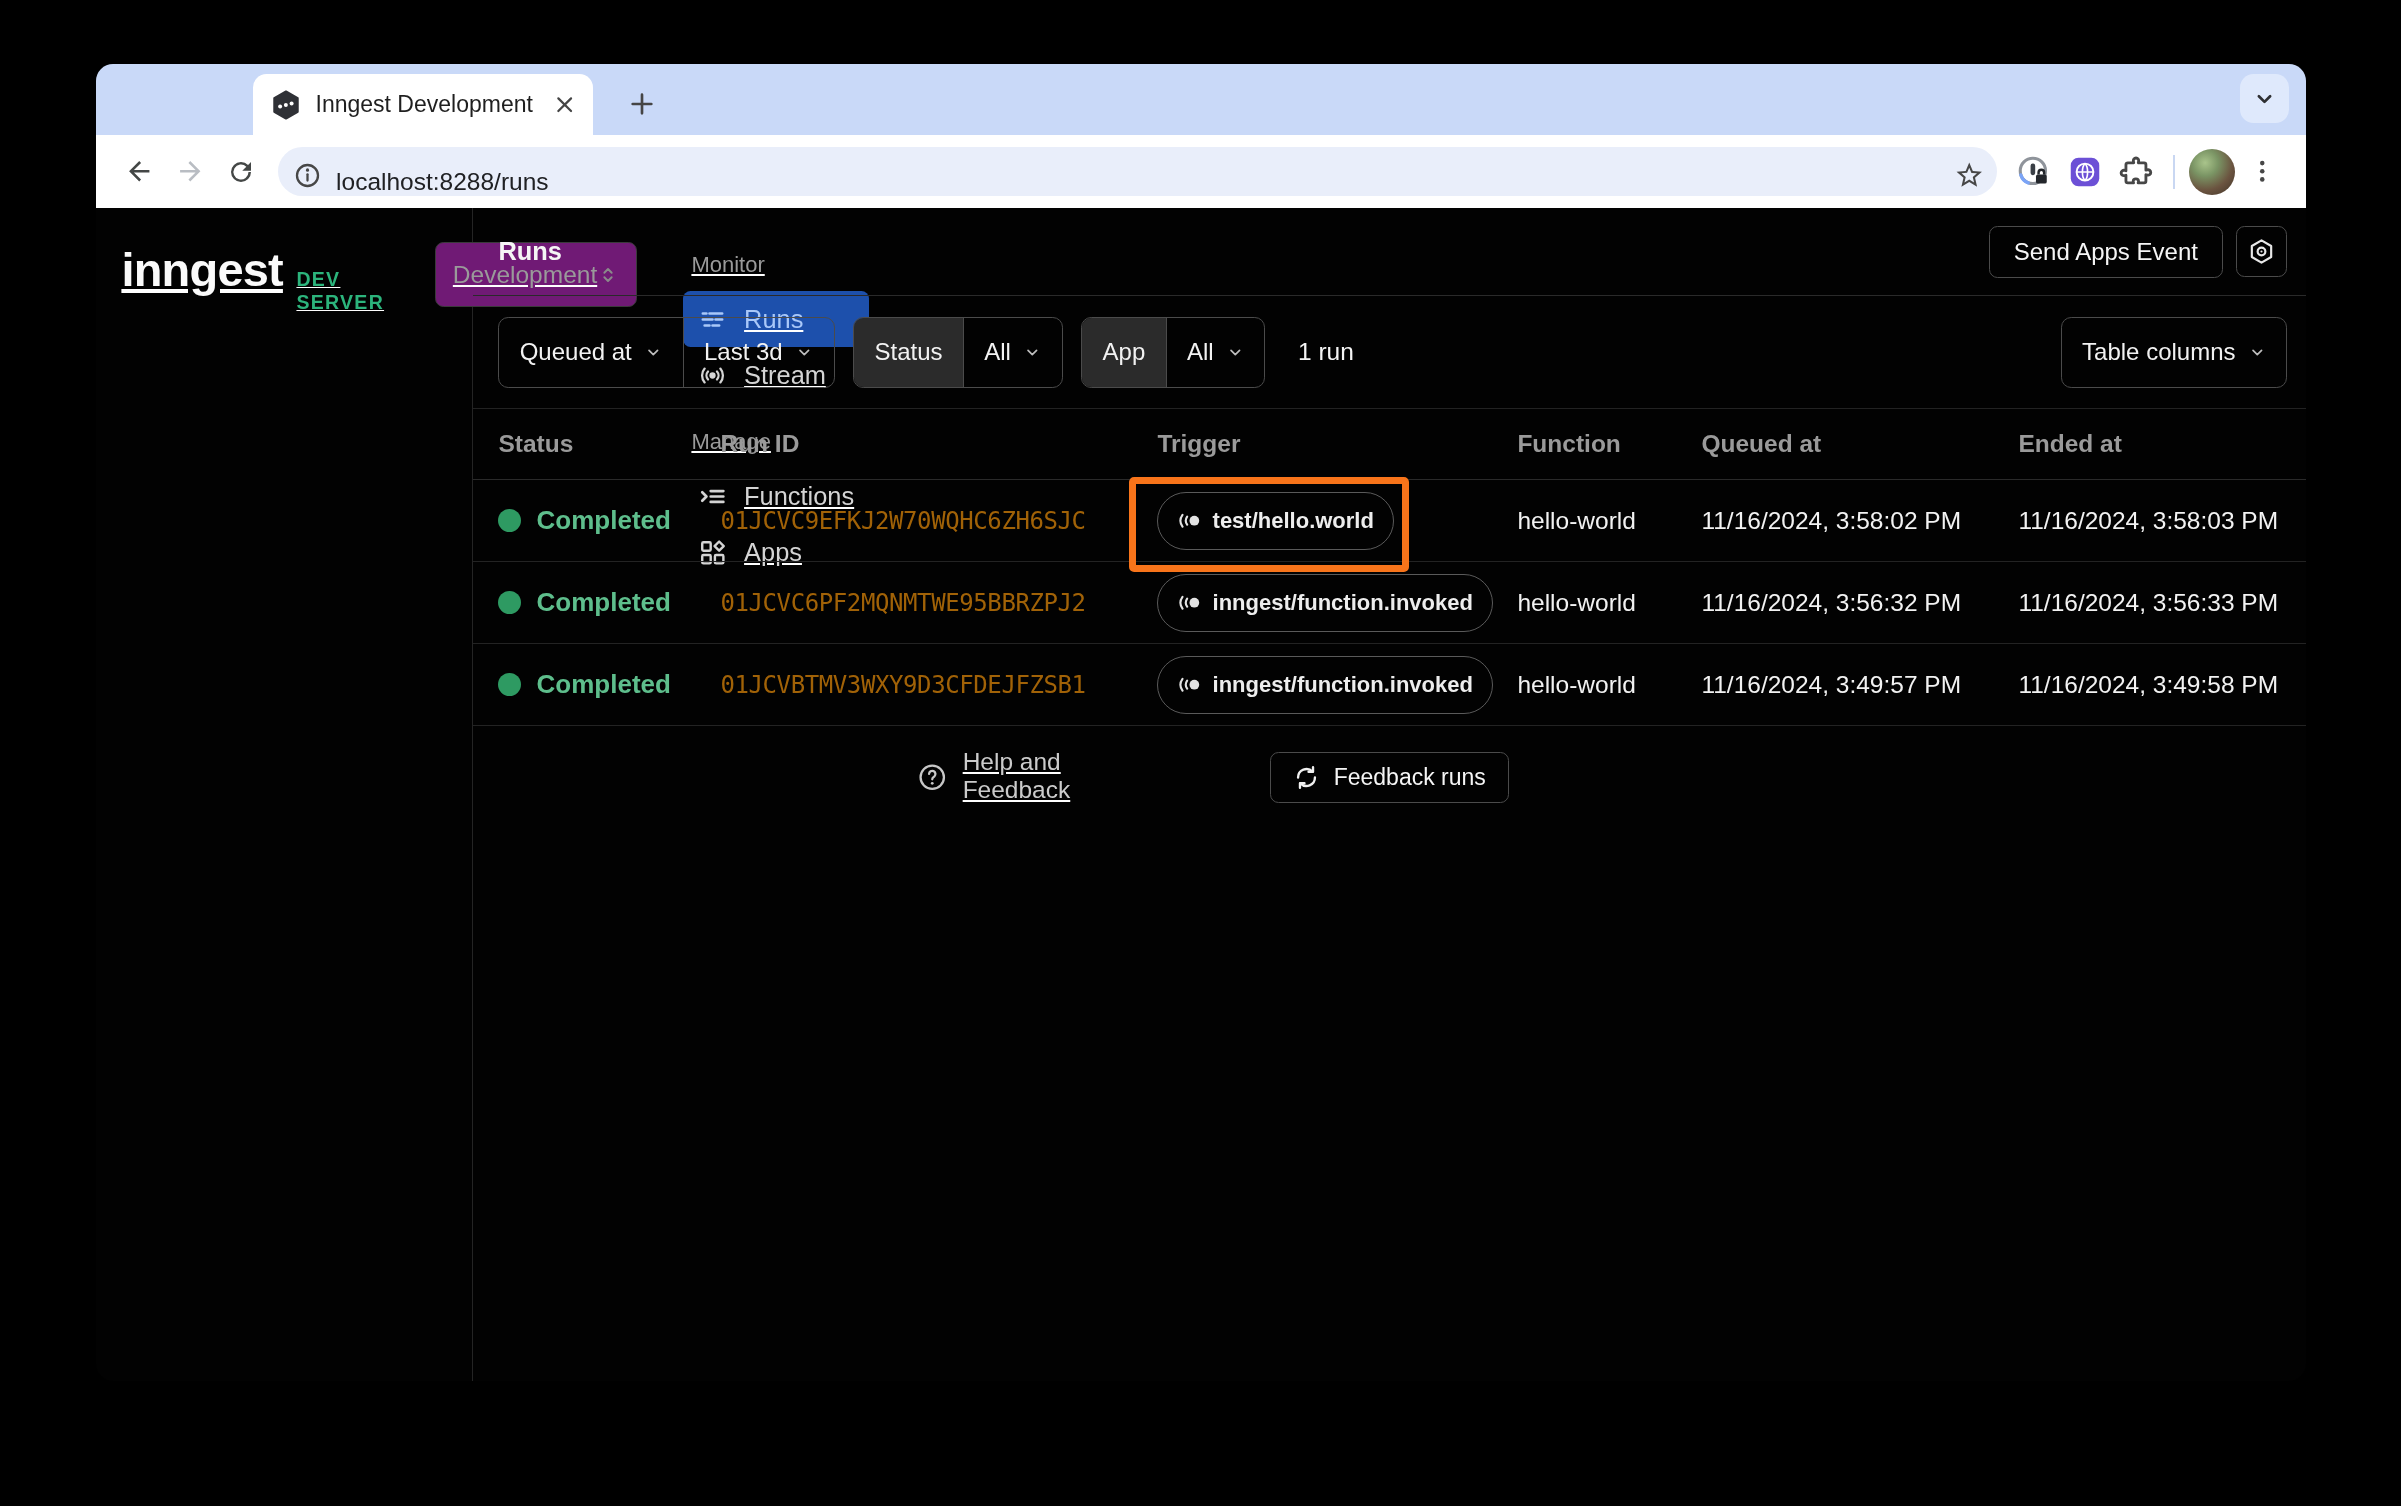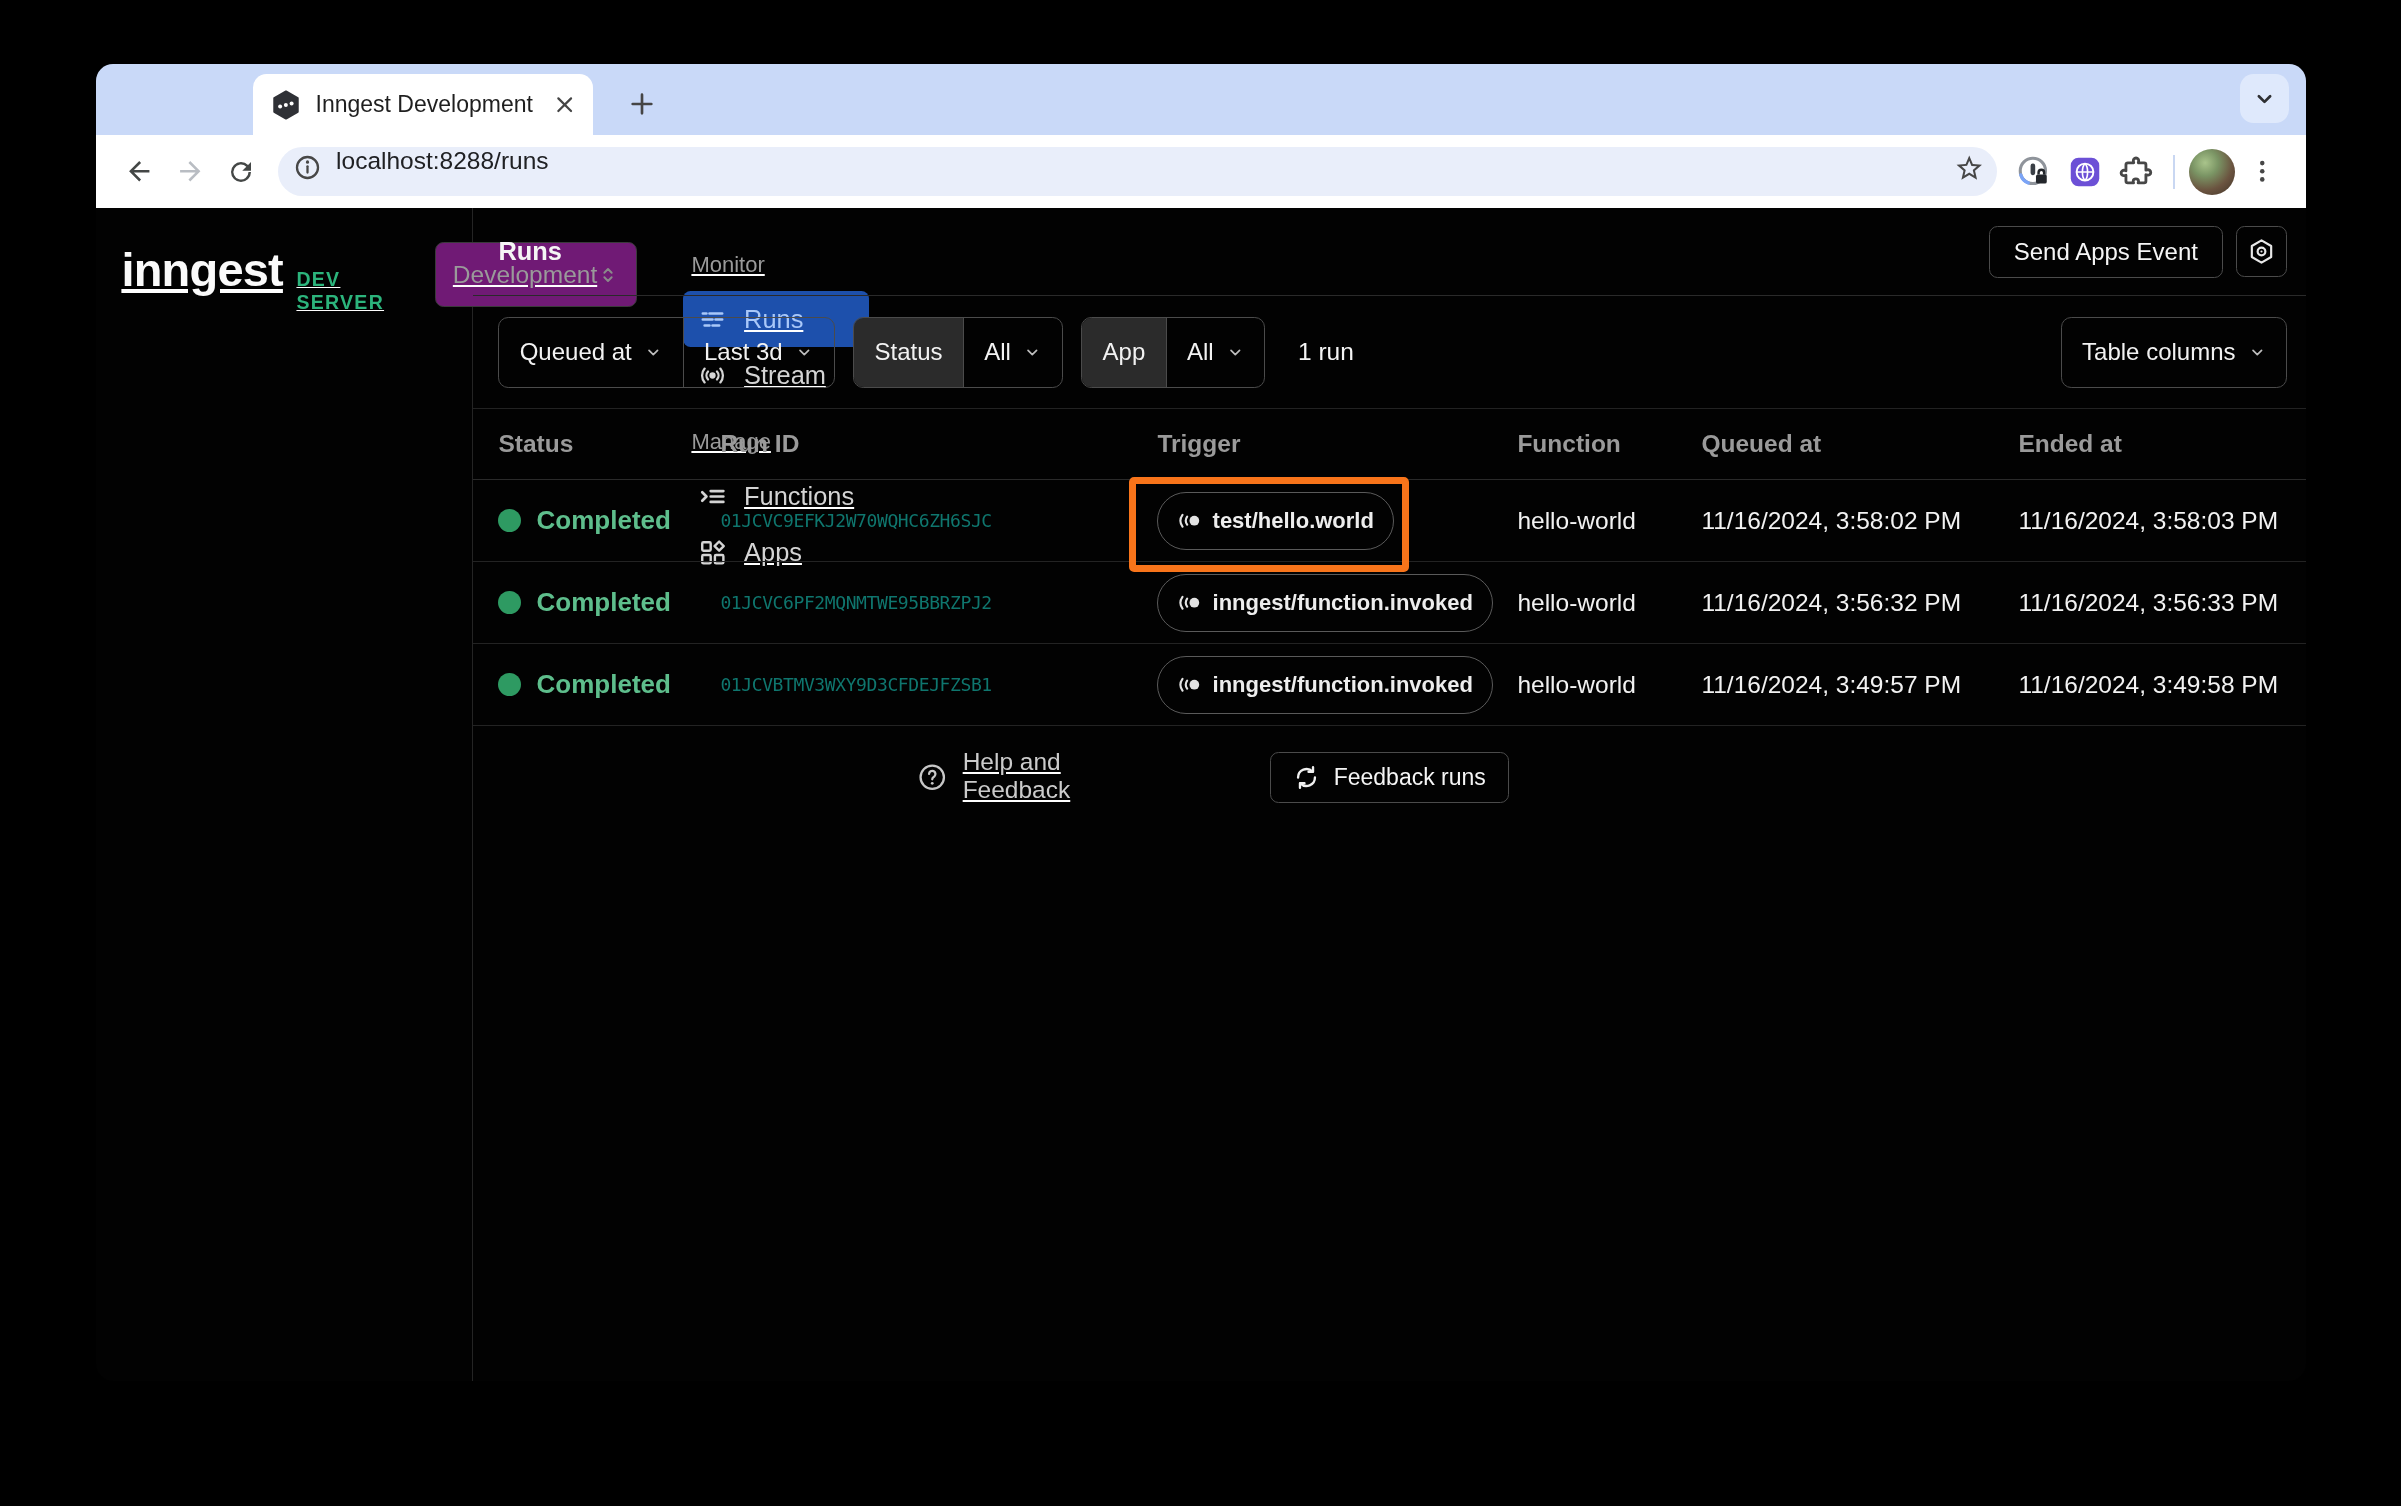--- a/index.html
+++ b/index.html
@@ -20,21 +20,21 @@
   .tabstrip{height:71px;background:var(--chrome-strip);position:relative;display:flex;align-items:flex-end;flex:none;}
   .tab{margin-left:157px;width:340px;height:61px;background:#fff;border-radius:13.5px 13.5px 0 0;
        display:flex;align-items:center;padding:0 15.2px 0 17px;gap:13.5px;}
   .tab-title{flex:1;font-size:23px;color:#1F1F1F;white-space:nowrap;overflow:hidden;}
   .icon-sm{width:29px;height:29px;flex:none;}
   .newtab{width:49px;height:49px;margin:0 0 6.8px 24px;display:flex;align-items:center;justify-content:center;border-radius:50%;}
   .win-chevron{position:absolute;right:17px;top:10.2px;width:49px;height:49px;border-radius:13.5px;
                background:#DFE9FC;display:flex;align-items:center;justify-content:center;}
   .toolbar{height:73px;background:#fff;display:flex;align-items:center;padding:0 20.3px;gap:5.1px;flex:none;}
   .tb-btn{width:46px;height:46px;display:flex;align-items:center;justify-content:center;border-radius:50%;flex:none;}
-  .url-pill{flex:1;height:49px;background:var(--url-pill);border-radius:24.5px;display:flex;align-items:flex-start;
+  .url-pill{flex:1;height:49px;background:var(--url-pill);border-radius:24.5px;display:flex;align-items:flex-end;
             padding:0 6.8px 0 8.5px;margin:0 8.5px;min-width:0;}
   .url-text{flex:1;font-size:24.5px;color:#202124;margin-left:8.5px;white-space:nowrap;overflow:hidden;}
   .tb-divider{width:2.5px;height:34px;background:#C9D7F2;margin:0 8.5px;flex:none;}
   .avatar{width:46px;height:46px;border-radius:50%;flex:none;
           background:radial-gradient(circle at 35% 30%,#A9C48B 0%,#7A9464 30%,#6B5440 62%,#3E3226 100%);}
 
   
   .app{flex:1;display:flex;background:var(--app-bg);min-height:0;color:#fff;}
 
   
@@ -73,21 +73,21 @@
   .chev{width:18.6px;height:18.6px;color:#BDBDBD;}
   .run-count{font-size:24.5px;font-weight:500;color:#F5F5F5;margin-left:14px;}
   .fspacer{flex:1;}
 
   .thead,.trow{display:grid;grid-template-columns:222px 437px 360px 184px 317px 1fr;align-items:center;padding-left:25.4px;}
   .thead{height:71px;border-bottom:1.7px solid var(--line);color:var(--muted);font-size:24.5px;font-weight:600;}
   .trow{height:82px;border-bottom:1.7px solid #232323;}
   .status-cell{display:flex;align-items:center;gap:15.2px;}
   .dot{width:23px;height:23px;border-radius:50%;background:var(--dot-green);flex:none;}
   .status-text{color:var(--text-green);font-size:26px;font-weight:bold;}
-  .runid{font-family:"DejaVu Sans Mono",monospace;font-size:18px;color:#0f766e;letter-spacing:-0.4px;}
+  .runid{font-family:"DejaVu Sans Mono",monospace;font-size:24px;color:#a16207;letter-spacing:-0.4px;}
   .trigger-cell{position:relative;display:flex;align-items:center;height:100%;}
   .pill{display:inline-flex;align-items:center;gap:10.2px;border:1.7px solid #5A5A5A;border-radius:845px;height:58px;
         padding:0 18.6px;color:#EDEDED;font-size:22px;font-weight:600;white-space:nowrap;}
   .pill .icon-xs{width:25.4px;height:25.4px;color:#E3E3E3;flex:none;}
   .hl-box{position:absolute;left:-28px;top:-3.4px;width:280px;height:95px;border:7.6px solid var(--accent-orange);
           border-radius:5.1px;pointer-events:none;z-index:2;}
   .func,.ts{color:#F2F2F2;font-size:24.5px;font-weight:500;white-space:nowrap;}
 
   .refresh-wrap{display:flex;justify-content:center;margin-top:26px;}
   .refresh-btn{border:1.7px solid var(--btn-border);border-radius:8.5px;height:51px;padding:0 22px;display:flex;

